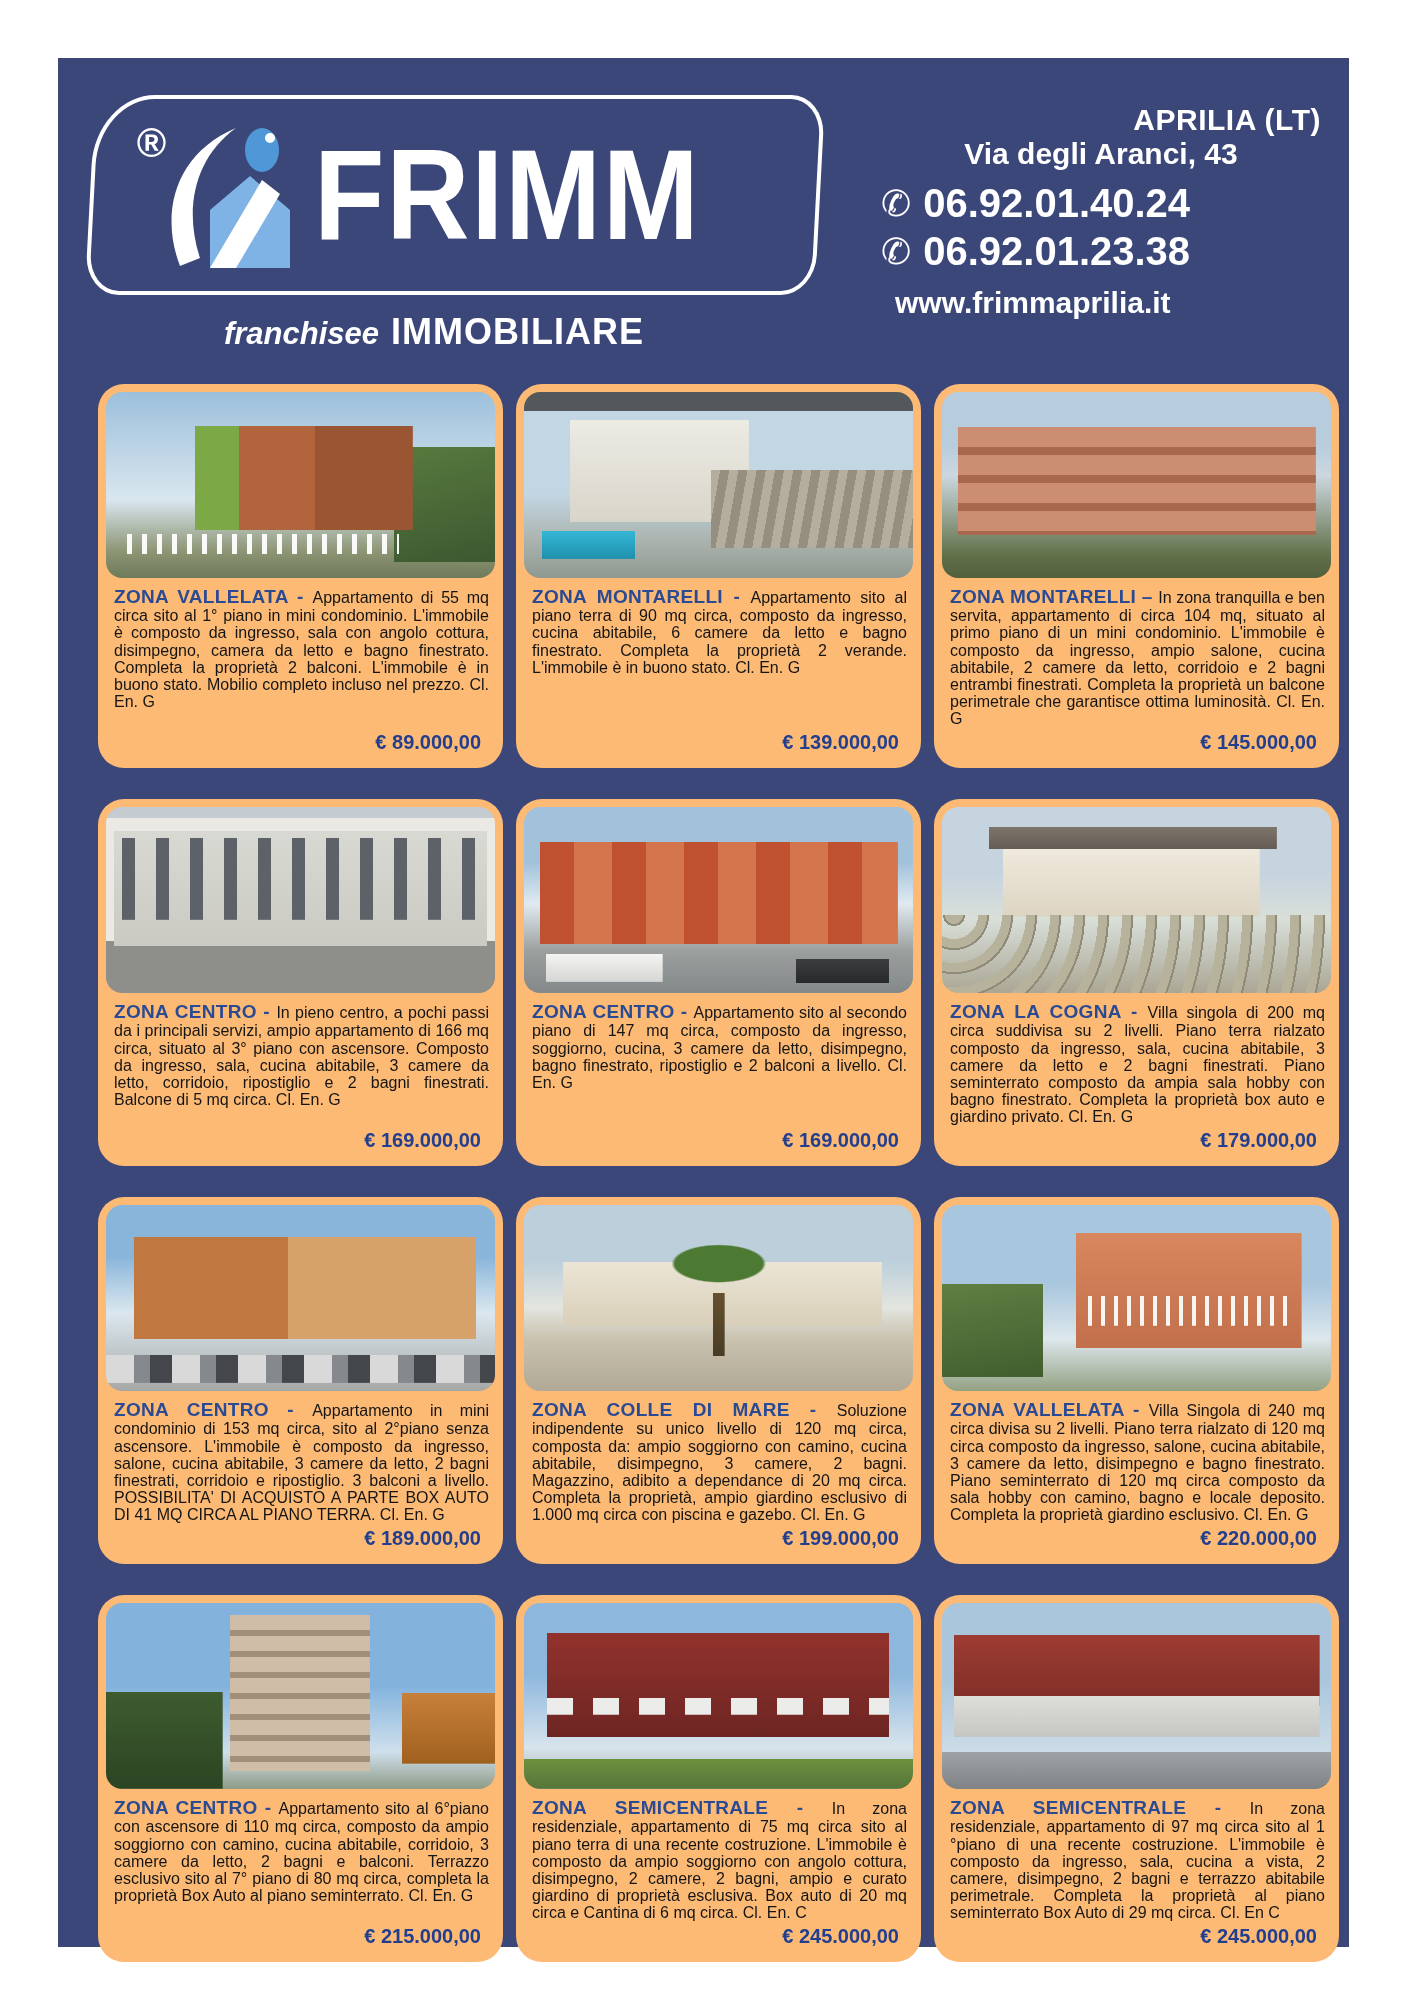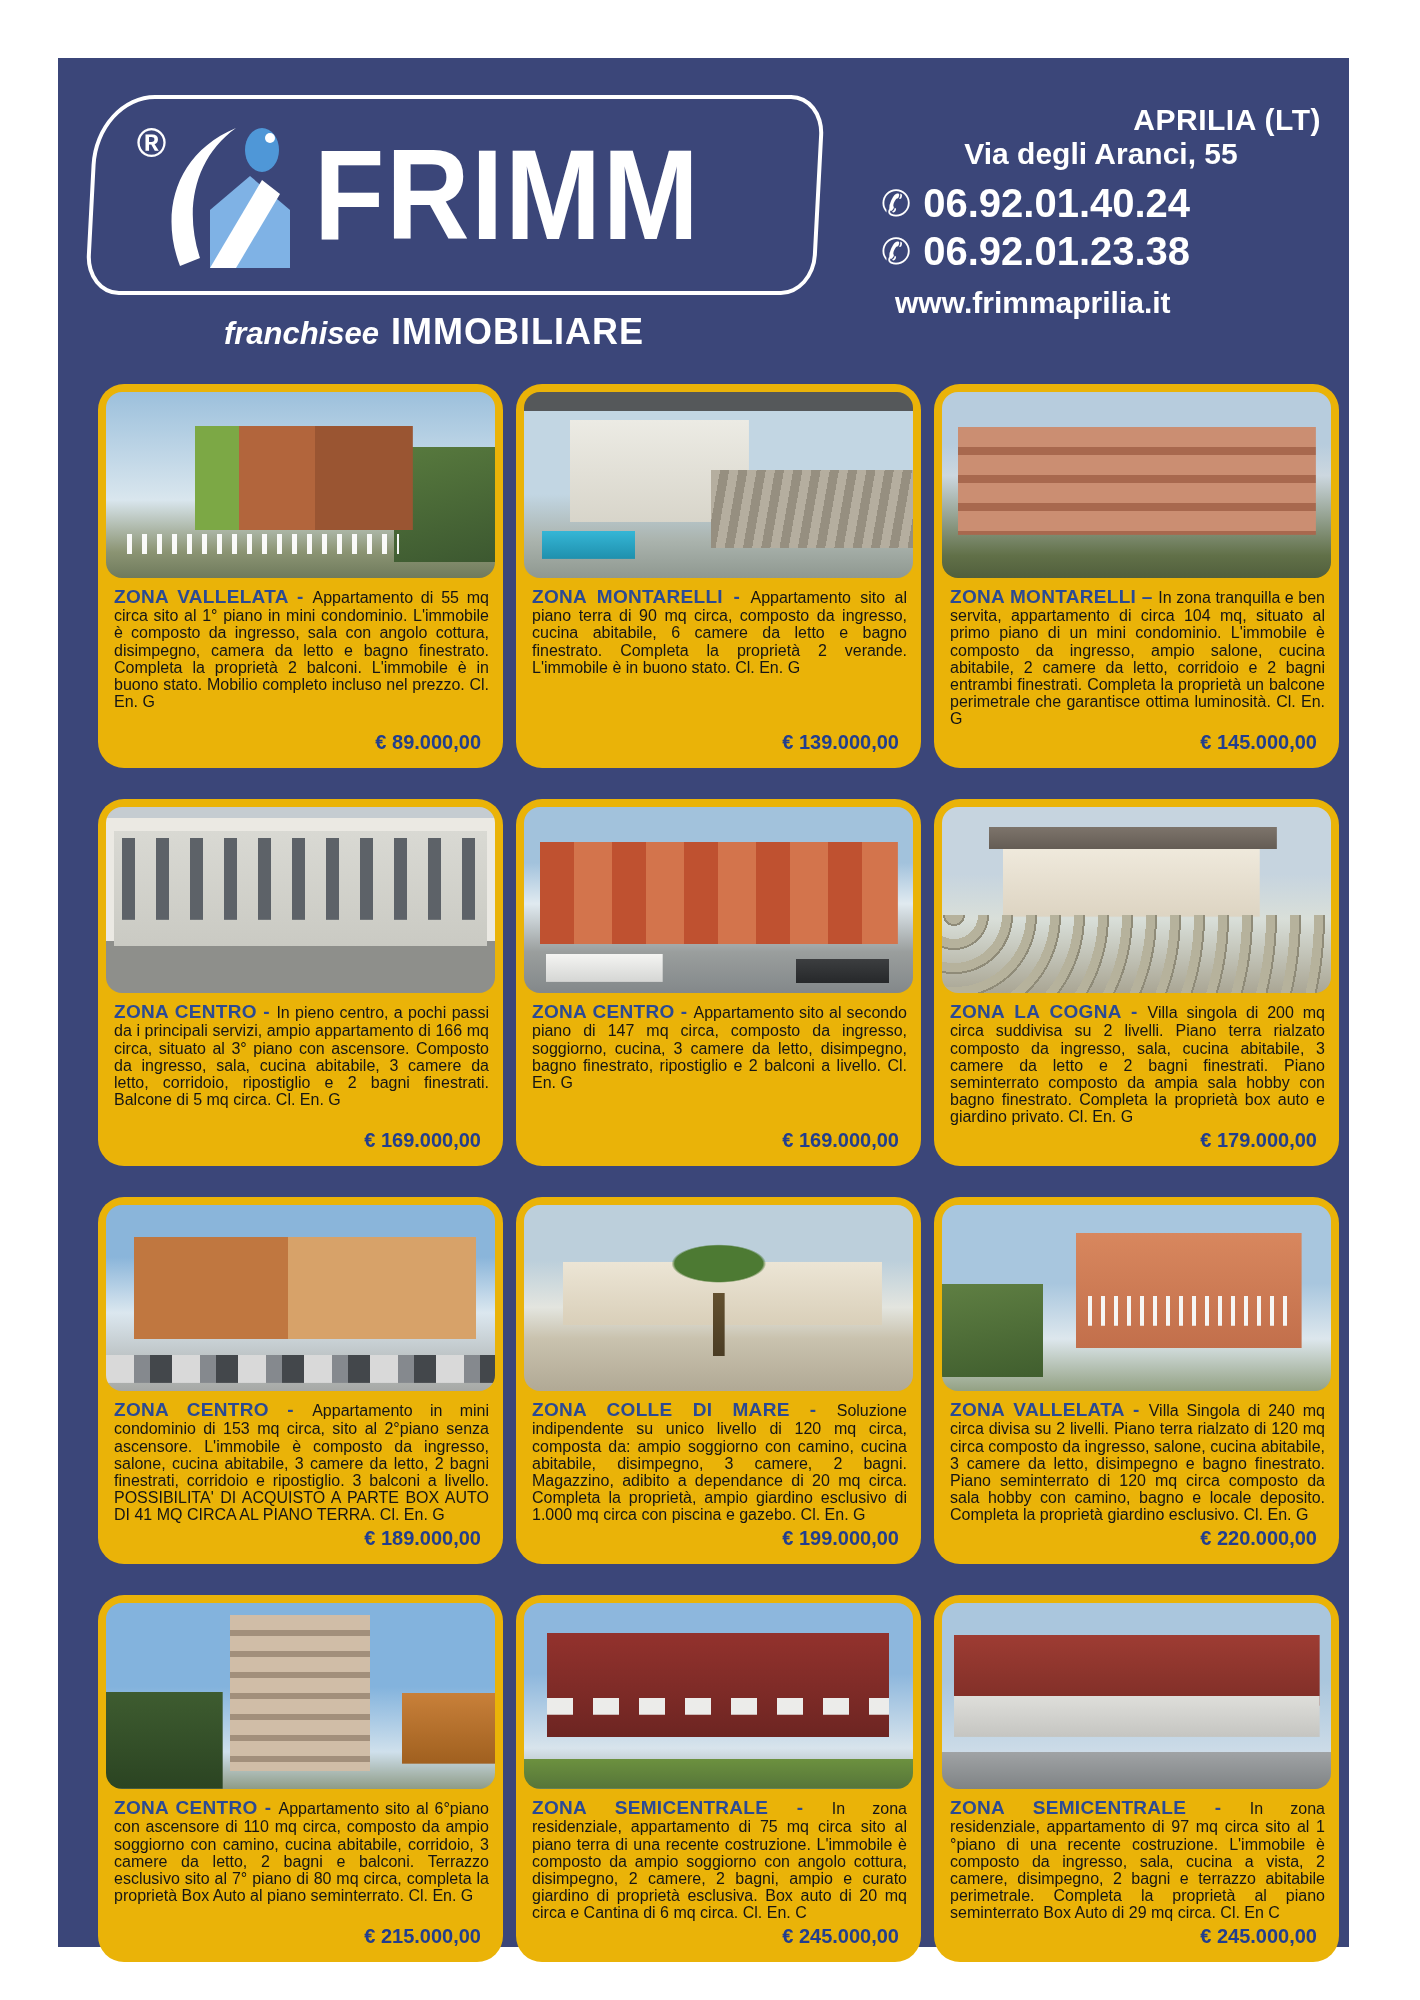--- a/index.html
+++ b/index.html
@@ -37,21 +37,21 @@
   .phone-row { display:flex; align-items:center; gap:12px; font-size:40px; font-weight:800; margin:3px 0; }
   .phone-icon { font-size:36px; font-weight:400; }
   .email { font-size:30px; font-weight:800; margin-top:12px; padding-left:14px; }
   .web { font-size:30px; font-weight:800; margin-top:12px; padding-left:14px; }
   
   .grid {
     display:grid; grid-template-columns:repeat(3,405px);
     column-gap:13px; row-gap:31px; padding:0 0 0 40px;
   }
   .card {
-    background:#eab308; border-radius:26px; padding:8px 8px 0;
+    background:#fdba74; border-radius:26px; padding:8px 8px 0;
     min-height:340px; display:flex; flex-direction:column; overflow:hidden;
   }
   .photo {
     height:186px; border-radius:16px; flex:none;
     background-repeat:no-repeat; background-color:#9fb6c6;
   }
   .body { padding:9px 6px 2px 8px; display:flex; flex-direction:column; flex:1; }
   .desc { margin:0; font-size:16px; line-height:1.07; text-align:justify; color:#151515; }
   .zone { color:#2b4a94; font-weight:bold; font-size:19px; letter-spacing:.3px; }
   .price { margin-top:auto; text-align:right; color:#223e8e; font-weight:700;
@@ -158,21 +158,21 @@
           <div class="wordmark">FRIMM</div>
         </div>
       </div>
       <div class="tagline">
         <span class="tag-italic">franchisee</span><span class="tag-bold">IMMOBILIARE</span>
       </div>
     </div>
 
     <div class="contact">
       <div class="city">APRILIA (LT)</div>
-      <div class="address">Via degli Aranci, 55</div>
+      <div class="address">Via degli Aranci, 43</div>
       <div class="phone-row">
         <span class="phone-icon">✆</span>
         <span>06.92.01.40.24</span>
       </div>
       <div class="phone-row">
         <span class="phone-icon">✆</span>
         <span>06.92.01.23.38</span>
       </div>
       <div class="web">www.frimmaprilia.it</div>
     </div>

